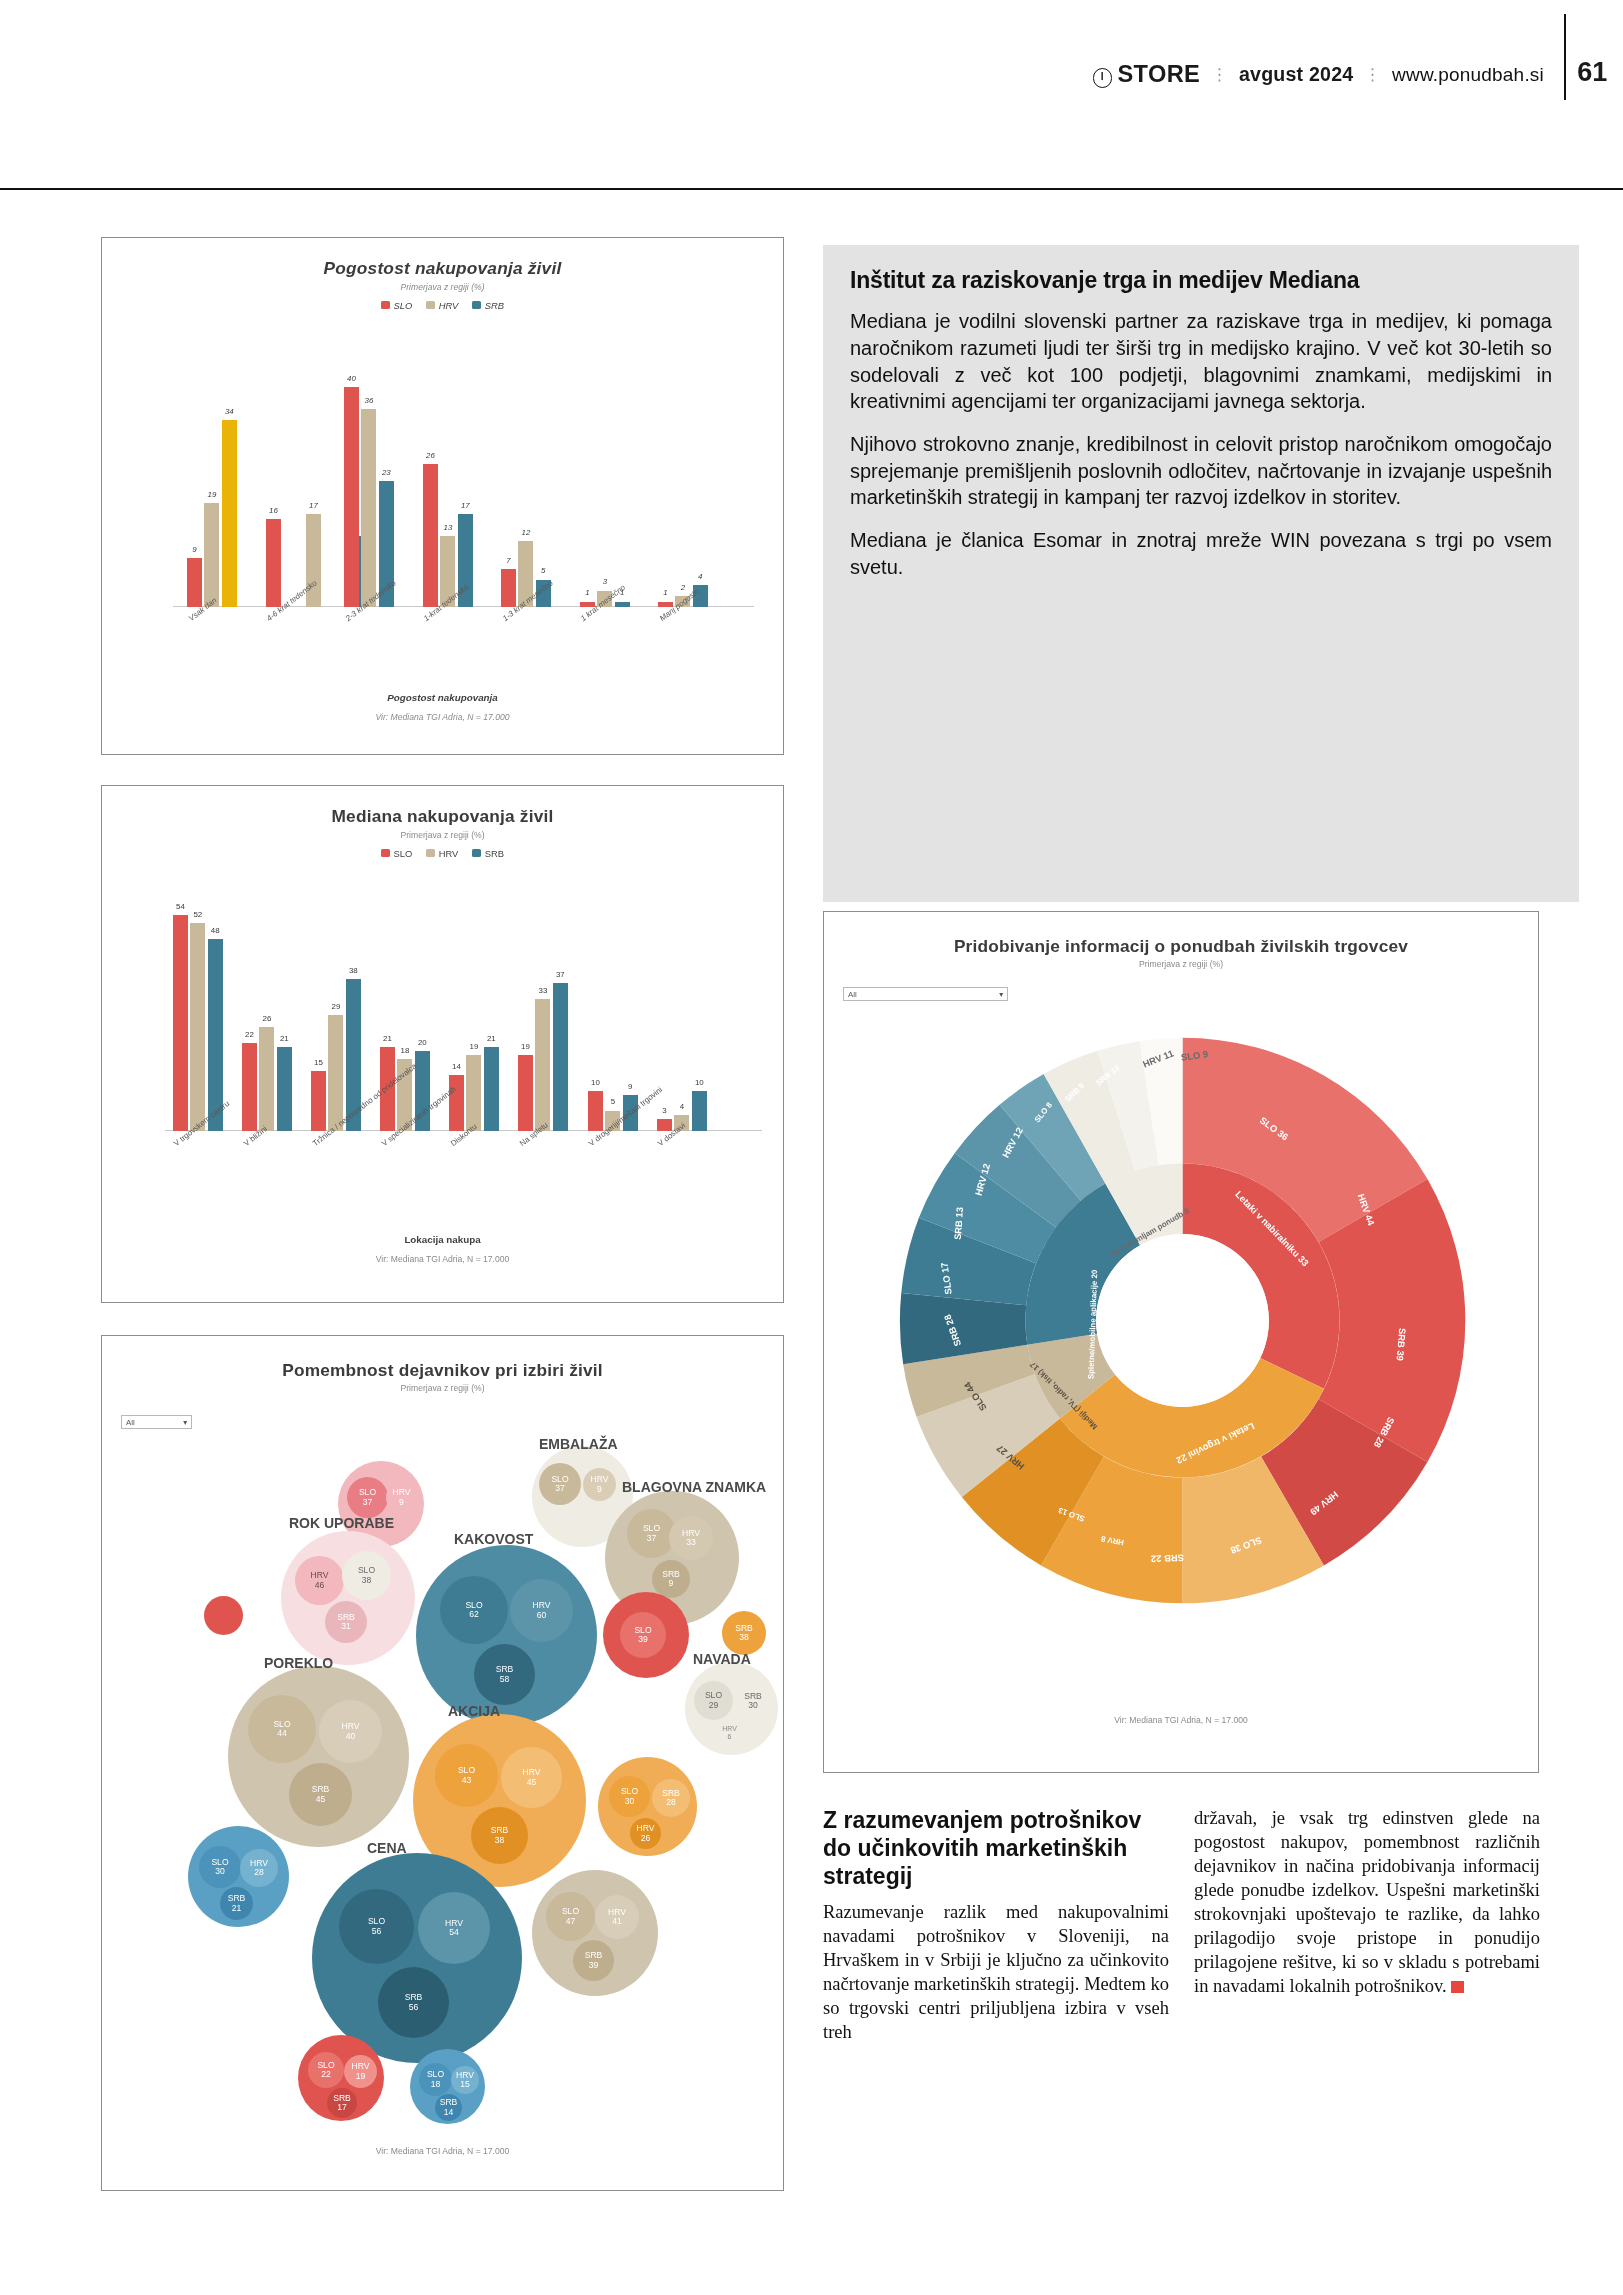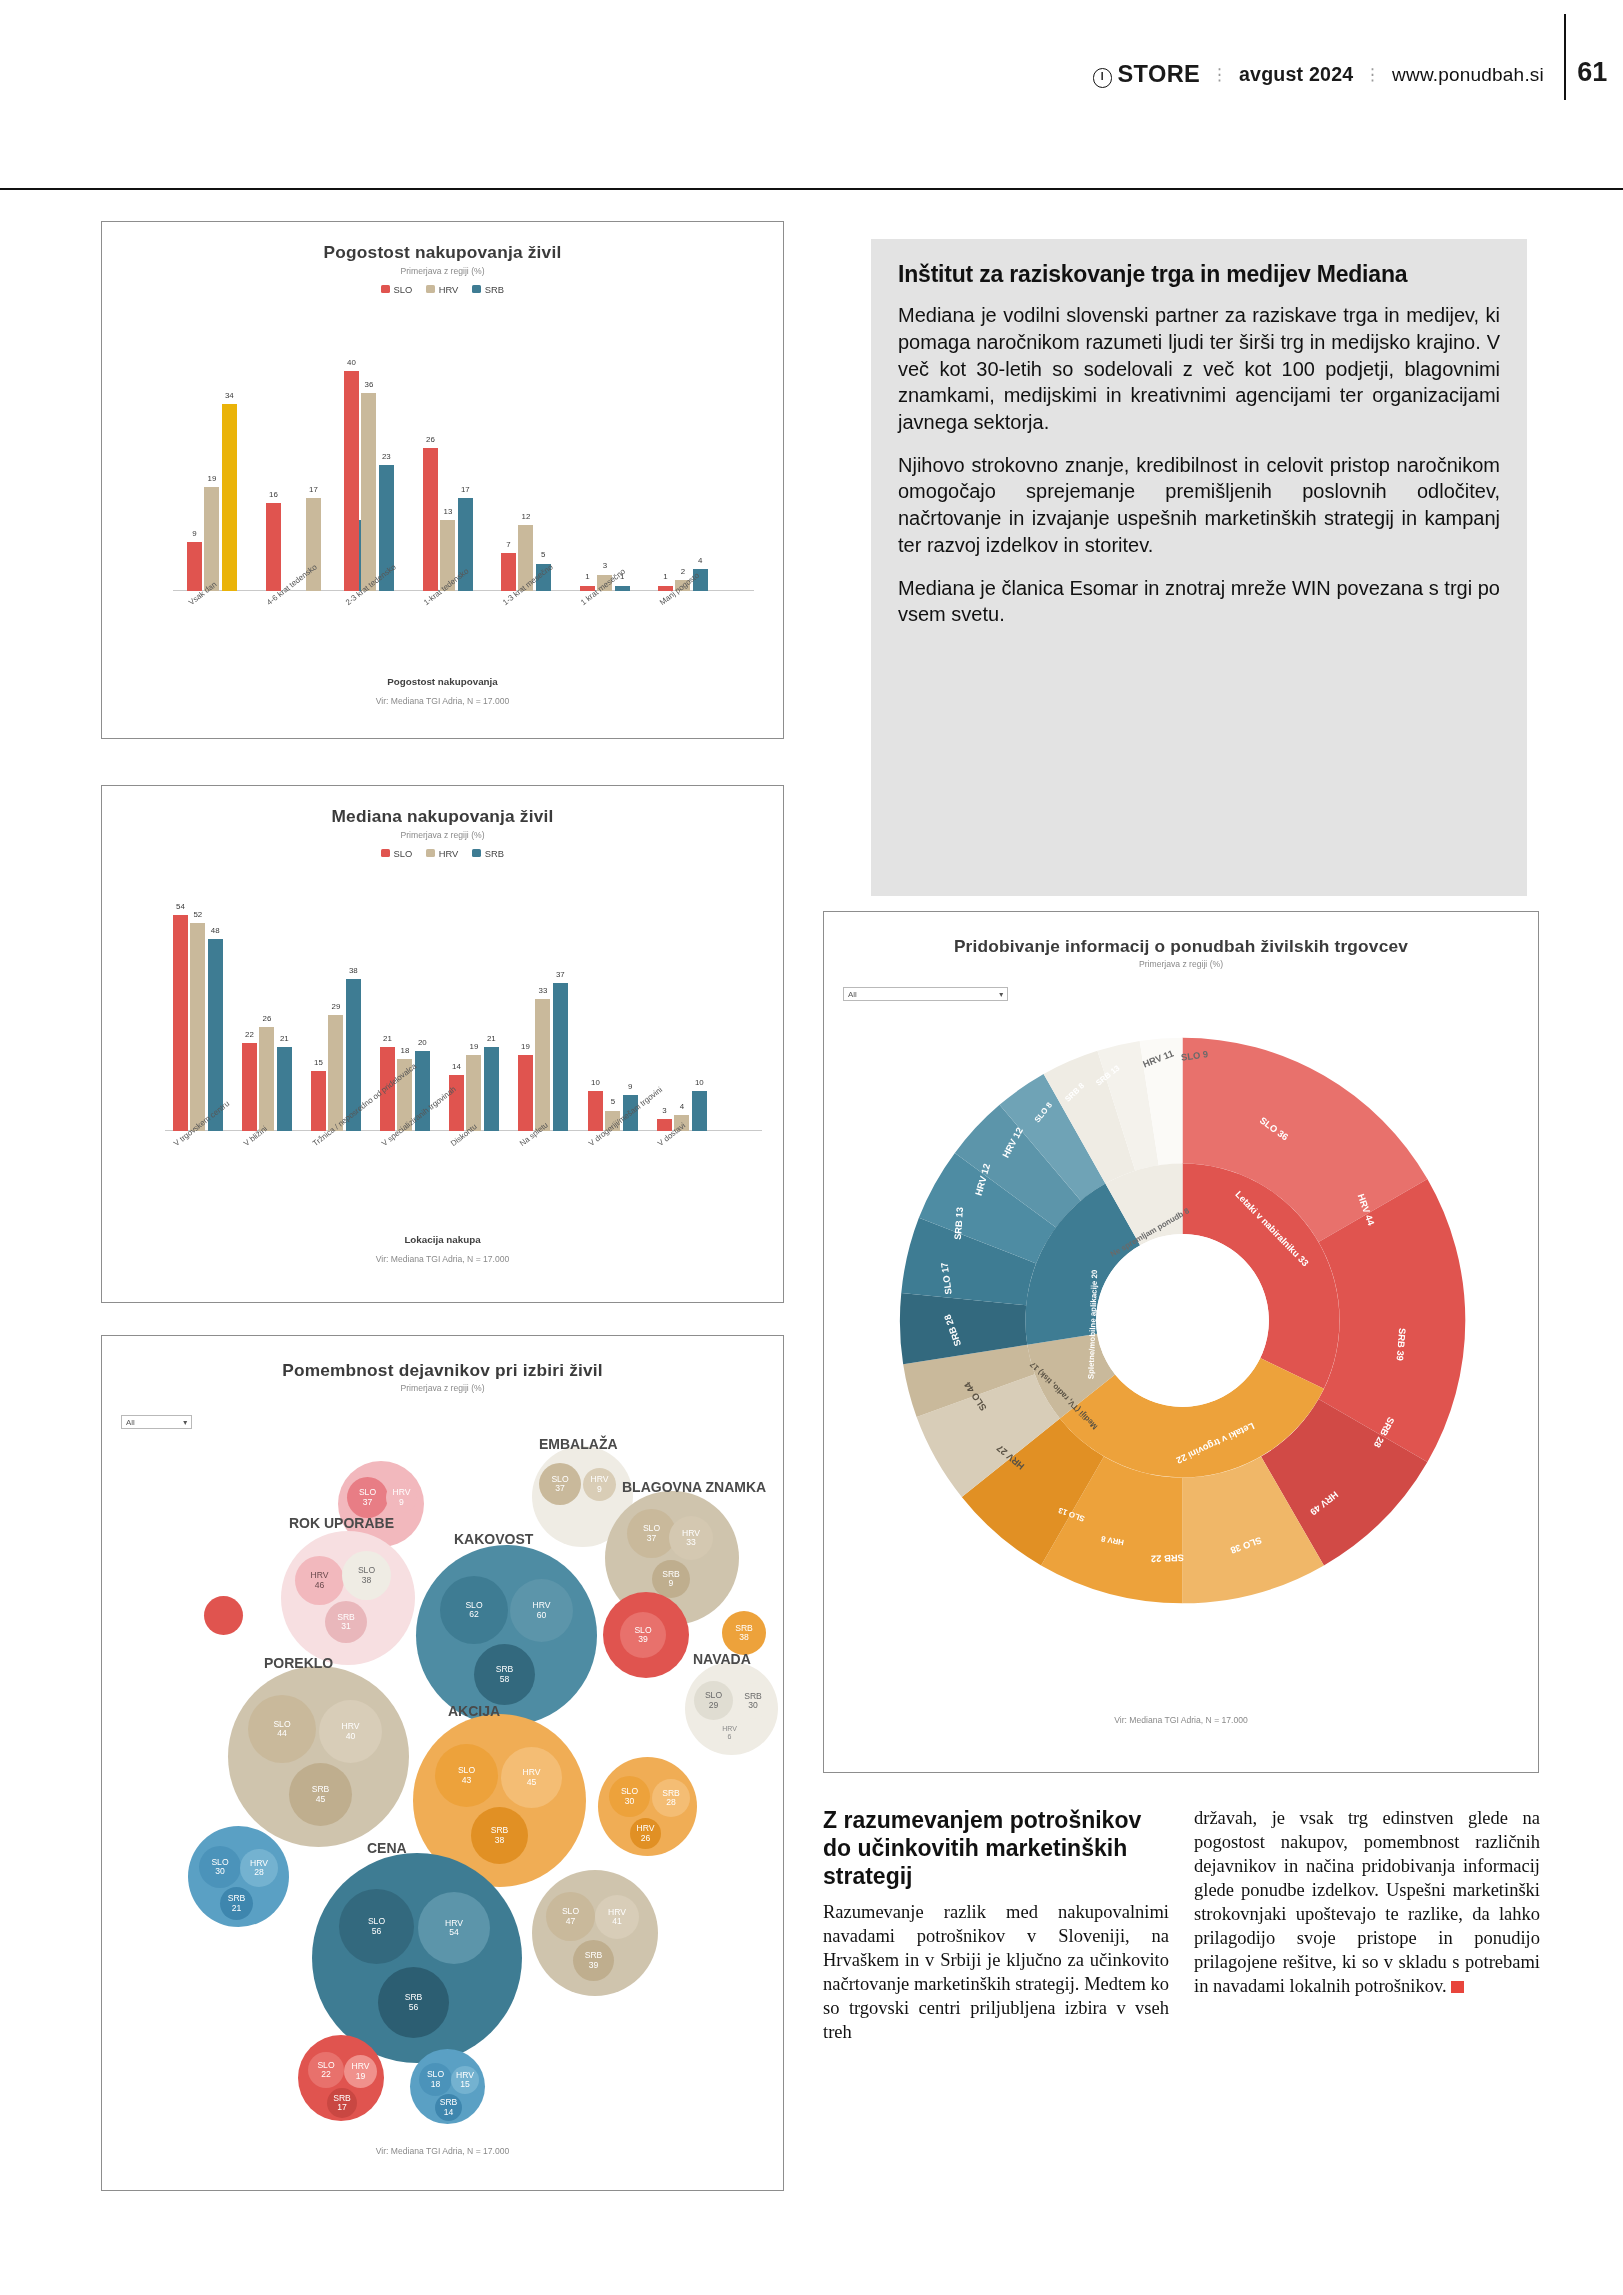--- a/index.html
+++ b/index.html
@@ -136,21 +136,21 @@
       <div class="hdr-sep">⋮</div>
       <div class="hdr-date">avgust 2024</div>
       <div class="hdr-sep">⋮</div>
       <div class="hdr-url">www.ponudbah.si</div>
     </div>
     <div class="hdr-rule-v"></div>
     <div class="hdr-pageno">61</div>
   </div>
   <div class="hdr-rule-h"></div>
 
-  <div class="chartbox" style="left:101px;top:221px;width:683px;height:518px;">
+  <div class="chartbox" style="left:101px;top:237px;width:683px;height:518px;font-style:italic;">
     <div class="chart-title" style="margin-top:20.4px;">Pogostost nakupovanja živil</div>
     <div class="chart-sub">Primerjava z regiji (%)</div>
     <div class="legend">
       <div class="itm">
           <i class="sw" style="background:#e0544f"></i>
           <span>SLO</span>
         </div>
       <div class="itm">
           <i class="sw" style="background:#c9b99b"></i>
           <span>HRV</span>
@@ -472,21 +472,21 @@
 
       <div class="bub" style="left:308px;top:619px;width:75px;height:75px;background:#5aa0c4;"></div>
       <div class="bub" style="left:317px;top:633px;width:33px;height:33px;background:#4b93ba;">SLO<br>18</div>
       <div class="bub" style="left:349px;top:636px;width:28px;height:28px;background:#74b2d0;">HRV<br>15</div>
       <div class="bub" style="left:333px;top:664px;width:27px;height:27px;background:#3e86ae;">SRB<br>14</div>
     </div>
 
     <div class="chart-src" style="position:absolute;top:810px;width:100%;">Vir: Mediana TGI Adria, N = 17.000</div>
   </div>
 
-  <div class="greybox" style="left:823px;top:239px;width:656px;height:657px;margin-left:48px;">
+  <div class="greybox" style="left:823px;top:245px;width:756px;height:657px;">
     <h2>Inštitut za raziskovanje trga in medijev Mediana</h2>
     <p>Mediana je vodilni slovenski partner za raziskave trga in medijev, ki pomaga naročnikom razumeti ljudi ter širši trg in medijsko krajino. V več kot 30-letih so sodelovali z več kot 100 podjetji, blagovnimi znamkami, medijskimi in kreativnimi agencijami ter organizacijami javnega sektorja.</p>
     <p>Njihovo strokovno znanje, kredibilnost in celovit pristop naročnikom omogočajo sprejemanje premišljenih poslovnih odločitev, načrtovanje in izvajanje uspešnih marketinških strategij in kampanj ter razvoj izdelkov in storitev.</p>
     <p>Mediana je članica Esomar in znotraj mreže WIN povezana s trgi po vsem svetu.</p>
   </div>
 
   <div class="chartbox" style="left:823px;top:911px;width:716px;height:862px;">
     <div class="chart-title" style="margin-top:23.6px;">Pridobivanje informacij o ponudbah živilskih trgovcev</div>
     <div class="chart-sub">Primerjava z regiji (%)</div>
 

